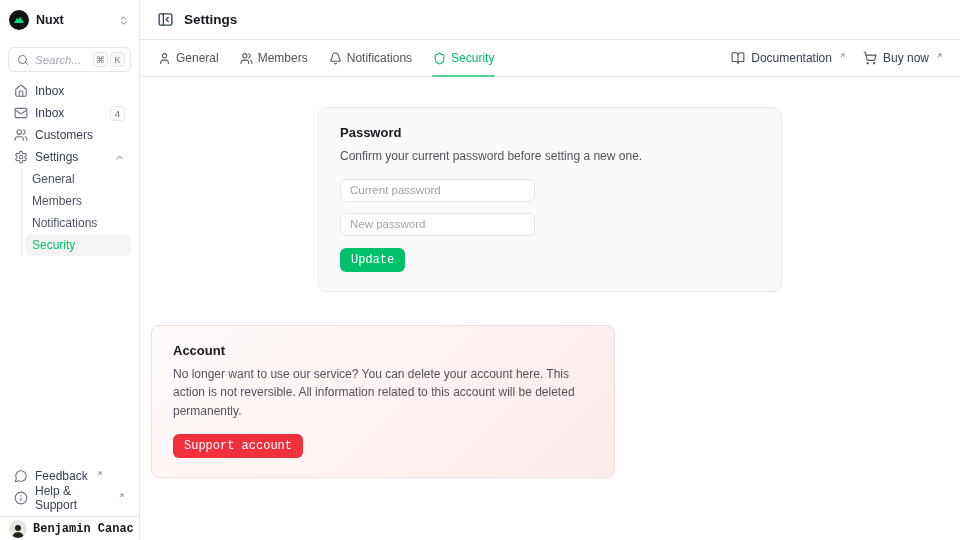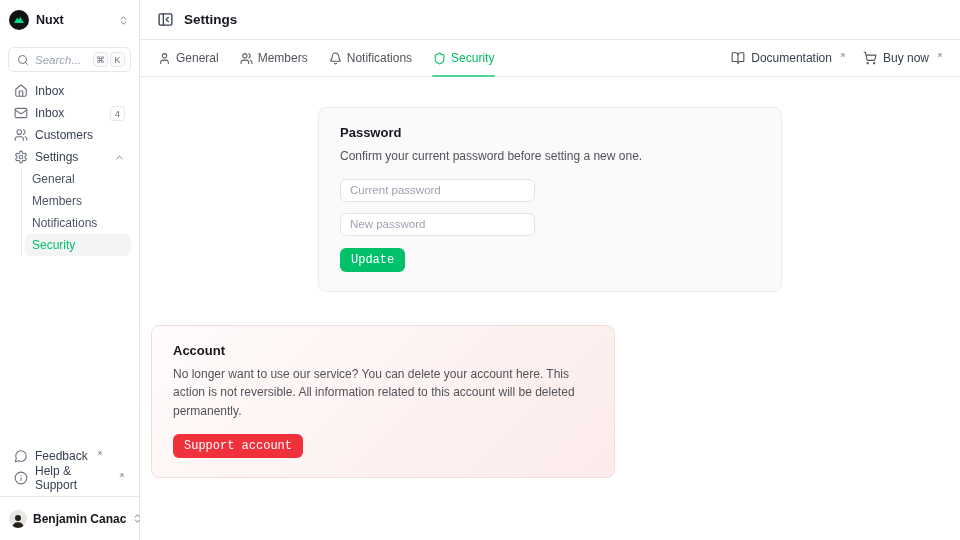--- a/index.html
+++ b/index.html
@@ -33,21 +33,21 @@
   .badge { margin-left:auto; min-width:15px; height:15px; border:1px solid #e5e7eb; border-radius:4px;
     font-size:9.5px; color:#6b7280; display:flex; align-items:center; justify-content:center; padding:0 3px; background:#fff; }
   .sub-list { margin-left:13px; border-left:1px solid #e5e7eb; padding-left:3px; display:flex; flex-direction:column; }
   .sub-item { height:22px; display:flex; align-items:center; padding:0 7px; border-radius:6px;
     font-size:12px; color:#4b5563; cursor:pointer; }
   .sub-item.active { background:#f4f4f5; color:#00c16a; }
 
   .sidebar-footer { margin-top:auto; }
   .footer-nav { padding:0 8px 7px; display:flex; flex-direction:column; }
   .ext-ic { color:#6b7280; margin:-6px 0 0 1px; display:flex; }
-  .user-row { border-top:1px solid #e5e7eb; height:44px; display:flex; align-items:center; gap:6px; padding:0 10px 0 9px; cursor:pointer; }
+  .user-row { border-top:1px solid #e5e7eb; height:24px; display:flex; align-items:center; gap:6px; padding:0 10px 0 9px; cursor:pointer;font-family:Liberation Mono, monospace; }
   .avatar { width:18px; height:18px; border-radius:50%; background:#e8e6e3; overflow:hidden; display:flex; align-items:flex-end; justify-content:center; flex:none; }
   .user-name { font-size:12px; font-weight:600; color:#15181e; white-space:nowrap; }
 
   
   .main { flex:1; display:flex; flex-direction:column; min-width:0; background:#fff; }
   .main-header { height:40px; border-bottom:1px solid #e5e7eb; display:flex; align-items:center; gap:10px; padding:0 17px; }
   .collapse-btn { color:#374151; display:flex; cursor:pointer; background:none; border:none; padding:0; }
   .header-title { font-size:13.5px; font-weight:700; color:#15181e; }
 
   .tabbar { height:37px; border-bottom:1px solid #e5e7eb; display:flex; align-items:center; padding:0 17px; }

